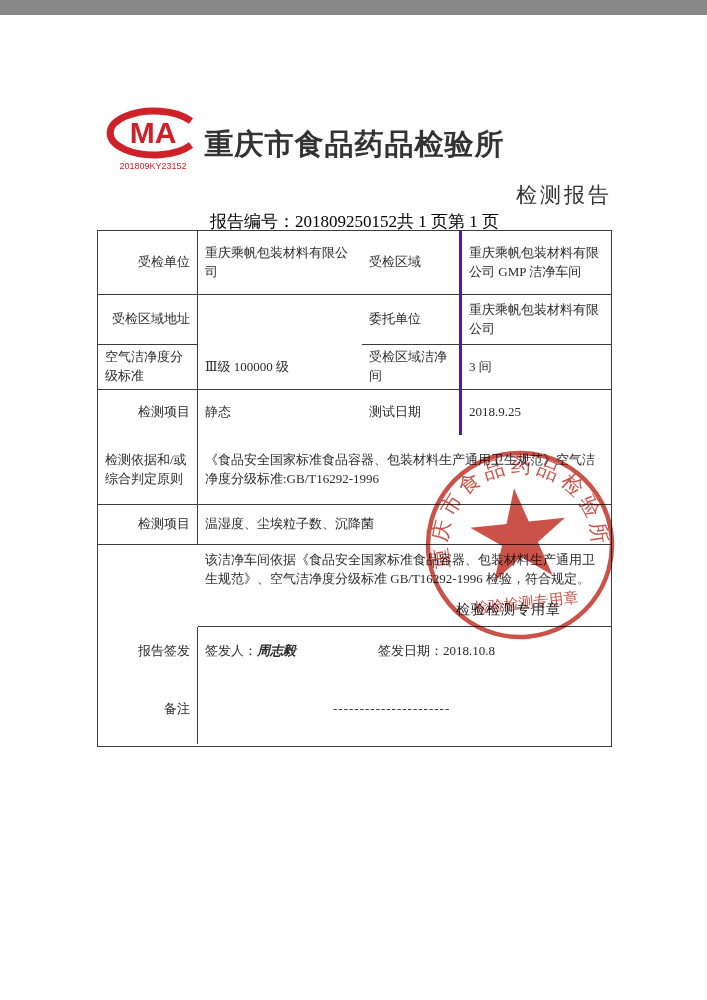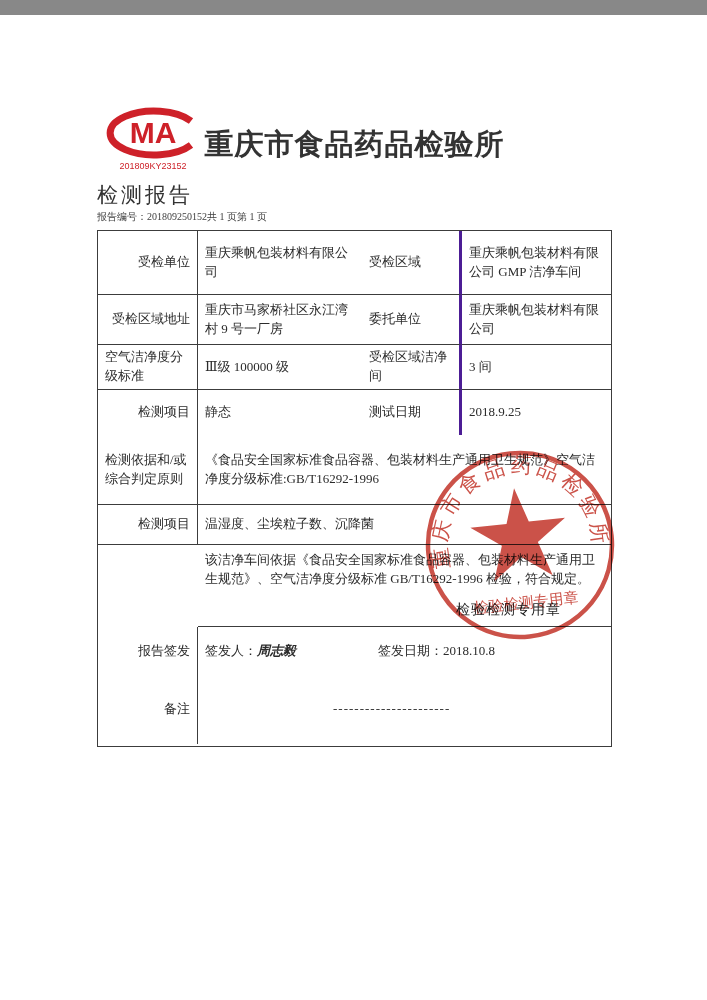--- a/index.html
+++ b/index.html
@@ -7,26 +7,26 @@
     position:relative;width:707px;height:1000px;background:#ffffff;
     margin:15px auto;overflow:hidden;
     font-family:"Liberation Serif","DejaVu Serif",serif;color:#2b2b2b;
   }
   
   .org-title{
     position:absolute;left:97px;top:110px;width:515px;text-align:center;
     font-size:29px;font-weight:bold;letter-spacing:1px;color:#333;
   }
   .report-title{
-    position:absolute;left:97px;top:166px;width:515px;text-align:left;
+    position:absolute;left:97px;top:166px;width:515px;text-align:right;
     font-size:21px;letter-spacing:3px;color:#333;
   }
   .meta-row{
     position:absolute;left:97px;top:195px;width:515px;
-    display:flex;justify-content:flex-start;font-size:10px;color:#404040;
+    display:flex;justify-content:center;font-size:17px;color:#000000;
   }
   .logo{position:absolute;left:103px;top:88px;width:100px;height:74px;}
   
   .tbl{
     position:absolute;left:97px;top:215px;width:515px;height:517px;
     box-sizing:border-box;border:1px solid #3c3c3c;
     display:grid;
     grid-template-columns:100px 164px 100px 149px;
     grid-template-rows:64px 50px 45px 45px 70px 40px 82px 48px 69px;
     font-size:13px;line-height:1.45;color:#2b2b2b;
@@ -81,23 +81,20 @@
       </div>
     <div class="cell rt bb" style="grid-area:1/3">
         <span class="wrap">受检区域</span>
       </div>
     <div class="cell bb" style="grid-area:1/4">
         <span class="wrap">重庆乘帆包装材料有限公司 GMP 洁净车间</span>
       </div>
 
     <div class="cell lab bb" style="grid-area:2/1">
         <span class="wrap">受检区域地址</span>
-      </div>
-    <div class="cell bb" style="grid-area:2/2">
-        <span class="wrap">重庆市马家桥社区永江湾村 9 号一厂房</span>
       </div>
     <div class="cell rt bb" style="grid-area:2/3">
         <span class="wrap">委托单位</span>
       </div>
     <div class="cell bb" style="grid-area:2/4">
         <span class="wrap">重庆乘帆包装材料有限公司</span>
       </div>
 
     <div class="cell lab bb" style="grid-area:3/1">
         <span class="wrap">空气洁净度分级标准</span>

